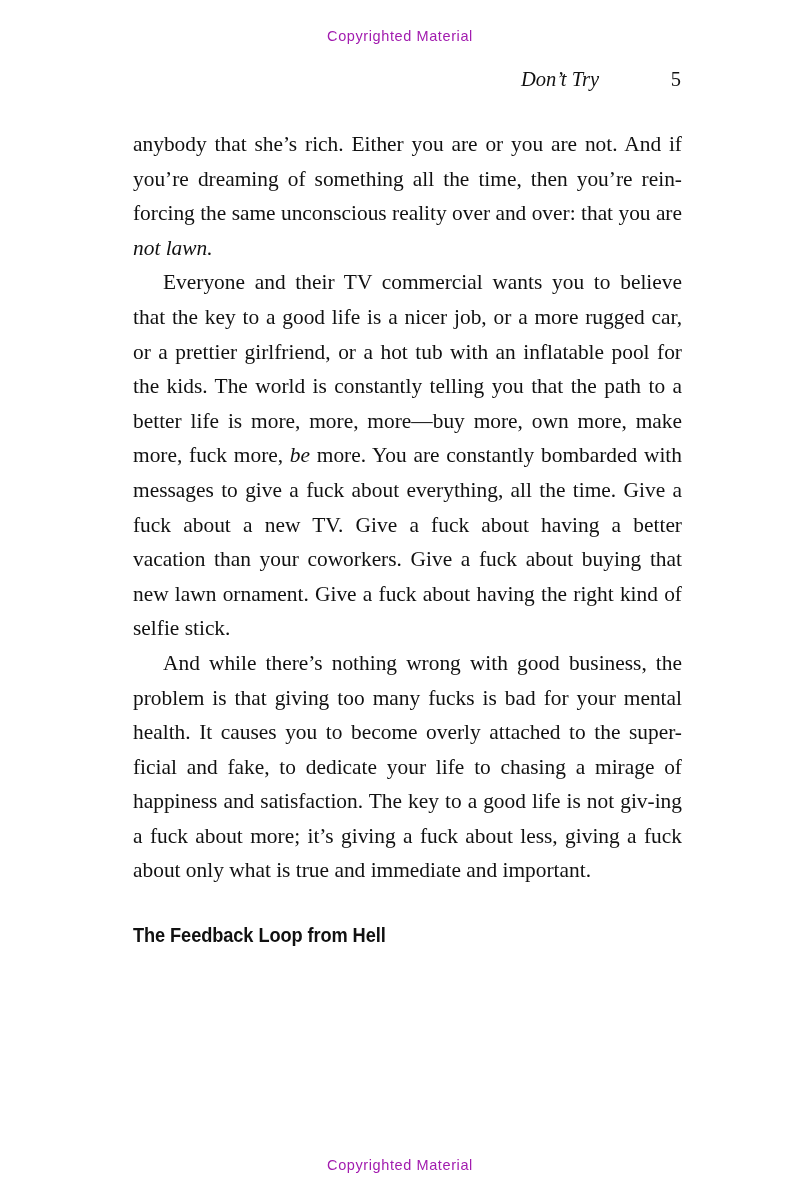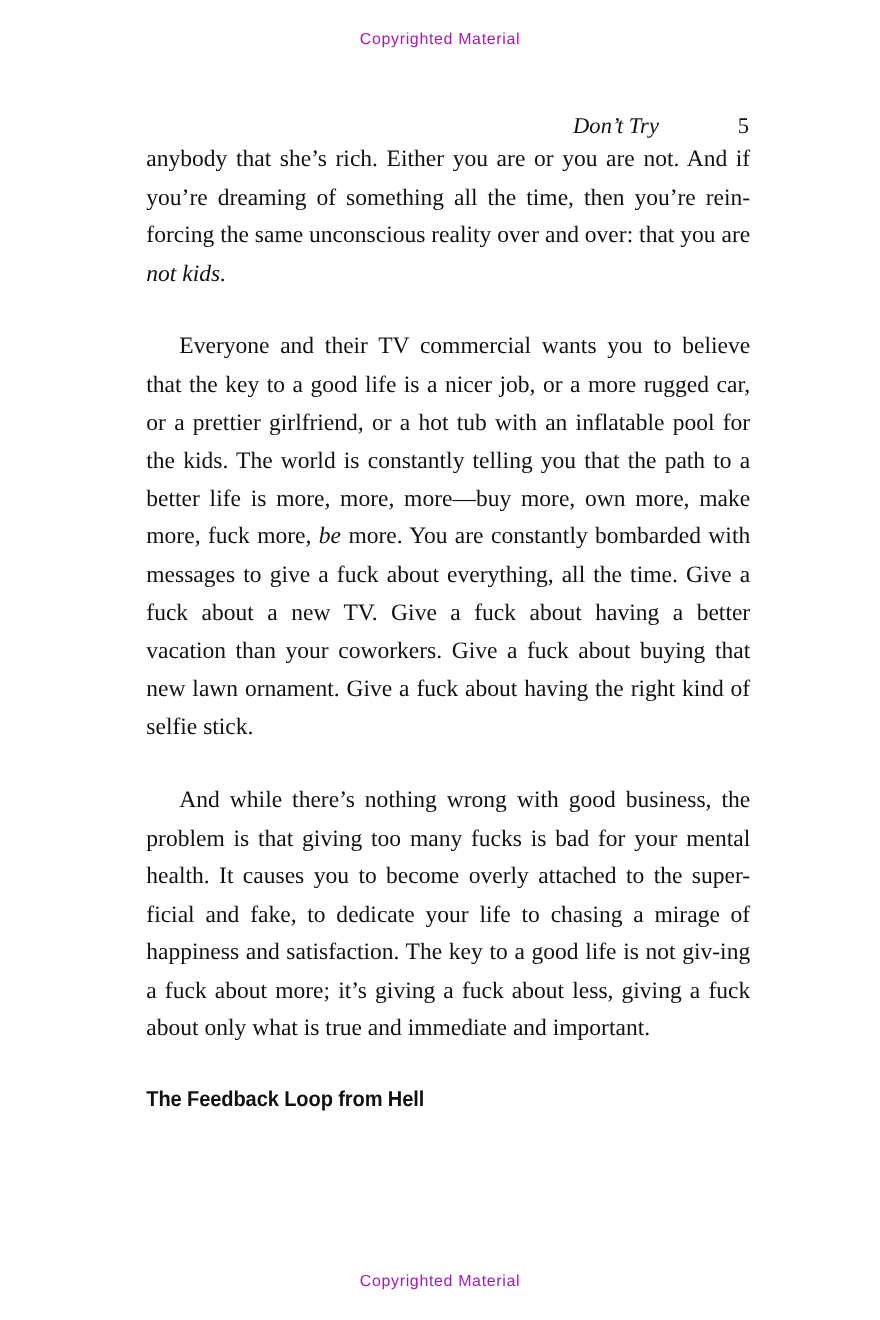--- a/index.html
+++ b/index.html
@@ -38,21 +38,20 @@
   .watermark-top    { top: 28px; }
   .watermark-bottom { top: 1157px; }
 
   
   .running-head {
     position: absolute;
     top: 68px;
     left: 133px;
     width: 548px;
     height: 26px;
-    margin-top: 36px;
   }
   .running-head-title {
     position: absolute;
     right: 82px;
     top: 0;
     font-style: italic;
     font-size: 20.5px;
     color: #111111;
     white-space: nowrap;
   }
@@ -74,21 +73,21 @@
 
   p.body-text {
     font-size: 21.4px;
     line-height: 34.6px;
     text-align: justify;
     text-justify: inter-word;
     hyphens: manual;
     -webkit-hyphens: manual;
     color: #111111;
   }
-  p.body-text.indent { text-indent: 30px; margin-top: 32px; }
+  p.body-text.indent { text-indent: 30px; }
   p.body-text.last-line-left { text-align-last: left; }
 
   em { font-style: italic; }
 
   h2.section-heading {
     font-family: "Liberation Sans Narrow", "Liberation Sans", "DejaVu Sans Condensed", "DejaVu Sans", sans-serif;
     font-weight: 700;
     font-size: 19.6px;
     line-height: 24px;
     letter-spacing: -0.1px;
@@ -107,21 +106,21 @@
 
   <div class="watermark watermark-top">Copyrighted Material</div>
 
   <div class="running-head">
     <span class="running-head-title">Don’t Try</span>
     <span class="running-head-folio">5</span>
   </div>
 
   <div class="column">
     <div id="body-paragraphs">
-        <p class="body-text last-line-left"><span>anybody that she’s rich. Either you are or you are not. And if you’re dreaming of something all the time, then you’re rein-forcing the same unconscious reality over and over: that you are </span><em>not kids.</em></p>
+        <p class="body-text last-line-left"><span>anybody that she’s rich. Either you are or you are not. And if you’re dreaming of something all the time, then you’re rein-forcing the same unconscious reality over and over: that you are </span><em>not lawn.</em></p>
         <p class="body-text last-line-left indent"><span>Everyone and their TV commercial wants you to believe that the key to a good life is a nicer job, or a more rugged car, or a prettier girlfriend, or a hot tub with an inflatable pool for the kids. The world is constantly telling you that the path to a better life is more, more, more—buy more, own more, make more, fuck more, </span><em>be</em><span> more. You are constantly bombarded with messages to give a fuck about everything, all the time. Give a fuck about a new TV. Give a fuck about having a better vacation than your coworkers. Give a fuck about buying that new lawn ornament. Give a fuck about having the right kind of selfie stick.</span></p>
         <p class="body-text last-line-left indent"><span>And while there’s nothing wrong with good business, the problem is that giving too many fucks is bad for your mental health. It causes you to become overly attached to the super-ficial and fake, to dedicate your life to chasing a mirage of happiness and satisfaction. The key to a good life is not giv-ing a fuck about more; it’s giving a fuck about less, giving a fuck about only what is true and immediate and important.</span></p>
       </div>
 
     <h2 class="section-heading">The Feedback Loop from Hell</h2>
 
   </div>
 
   <div class="watermark watermark-bottom">Copyrighted Material</div>
 

